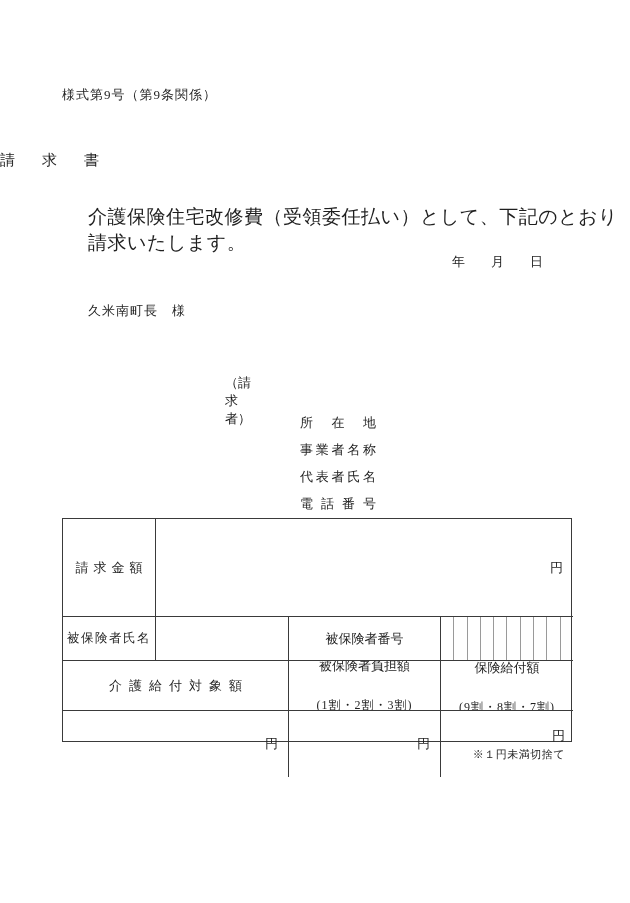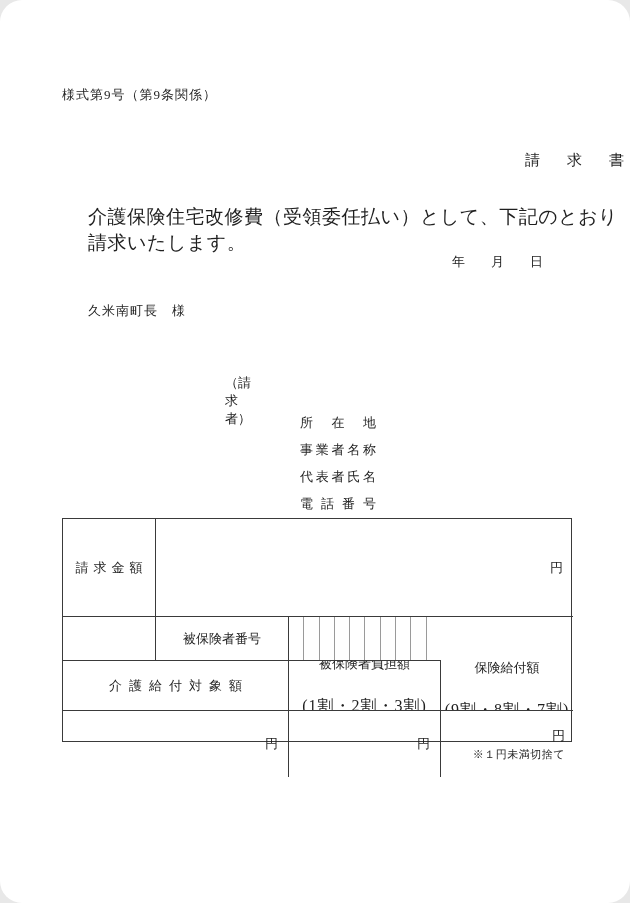--- a/index.html
+++ b/index.html
@@ -6,32 +6,31 @@
   html, body { background: #e8e8e8; }
   .page {
     position: relative;
     width: 630px;
     height: 903px;
     margin: 0 auto;
     background: #ffffff;
     font-family: "Liberation Serif", "DejaVu Serif", serif;
     color: #1f1f1f;
     overflow: hidden;
-    border-radius: 22px;
   }
   .form-number {
     position: absolute;
     left: 62px; top: 86px;
     font-size: 13px;
     letter-spacing: 1px;
   }
   .doc-title {
     position: absolute;
     left: 0; right: 0; top: 151px;
-    text-align: right;
+    text-align: left;
     font-size: 15px;
     letter-spacing: 6px;
   }
   .body-text {
     position: absolute;
     left: 88px; top: 204px;
     font-size: 19px;
     letter-spacing: 0.5px;
   }
   .date-line {
@@ -90,21 +89,21 @@
   .cell.col-note {
     flex-direction: column;
     align-items: flex-end;
     justify-content: center;
     padding-right: 8px;
   }
   .label-spaced { letter-spacing: 5px; text-indent: 5px; }
   .label-tight  { letter-spacing: 1.5px; font-size: 12.5px; }
   .label-wide   { letter-spacing: 7px; text-indent: 7px; }
   .two-line { flex-direction: column; gap: 18px; line-height: 1.1; }
-  .sub-label { font-size: 16px; letter-spacing: 1px; margin-top: 8px; }
+  .sub-label { font-size: 12px; letter-spacing: 1px; margin-top: 8px; }
   .note { font-size: 11px; margin-top: 2px; letter-spacing: 0.5px; }
   .digit-boxes {
     display: flex;
     width: 100%; height: 100%;
   }
   .digit-boxes > div {
     flex: 1 1 0;
     border-right: 1px solid #9a9a9a;
   }
   .digit-boxes > div:last-child { border-right: none; }
@@ -145,20 +144,23 @@
   <div class="claim-table">
 
     <div class="cell">
       <span class="label-spaced">請求金額</span>
     </div>
     <div class="cell span3 no-r right">
       <span>円</span>
     </div>
 
     <div class="cell">
+      <span class="label-tight">被保険者氏名</span>
+    </div>
+    <div class="cell">
       <span></span>
     </div>
     <div class="cell">
       <span>被保険者番号</span>
     </div>
     <div class="cell no-r" style="padding:0;">
       <div class="digit-boxes" id="digit-boxes">
           <div></div>
           <div></div>
           <div></div>

